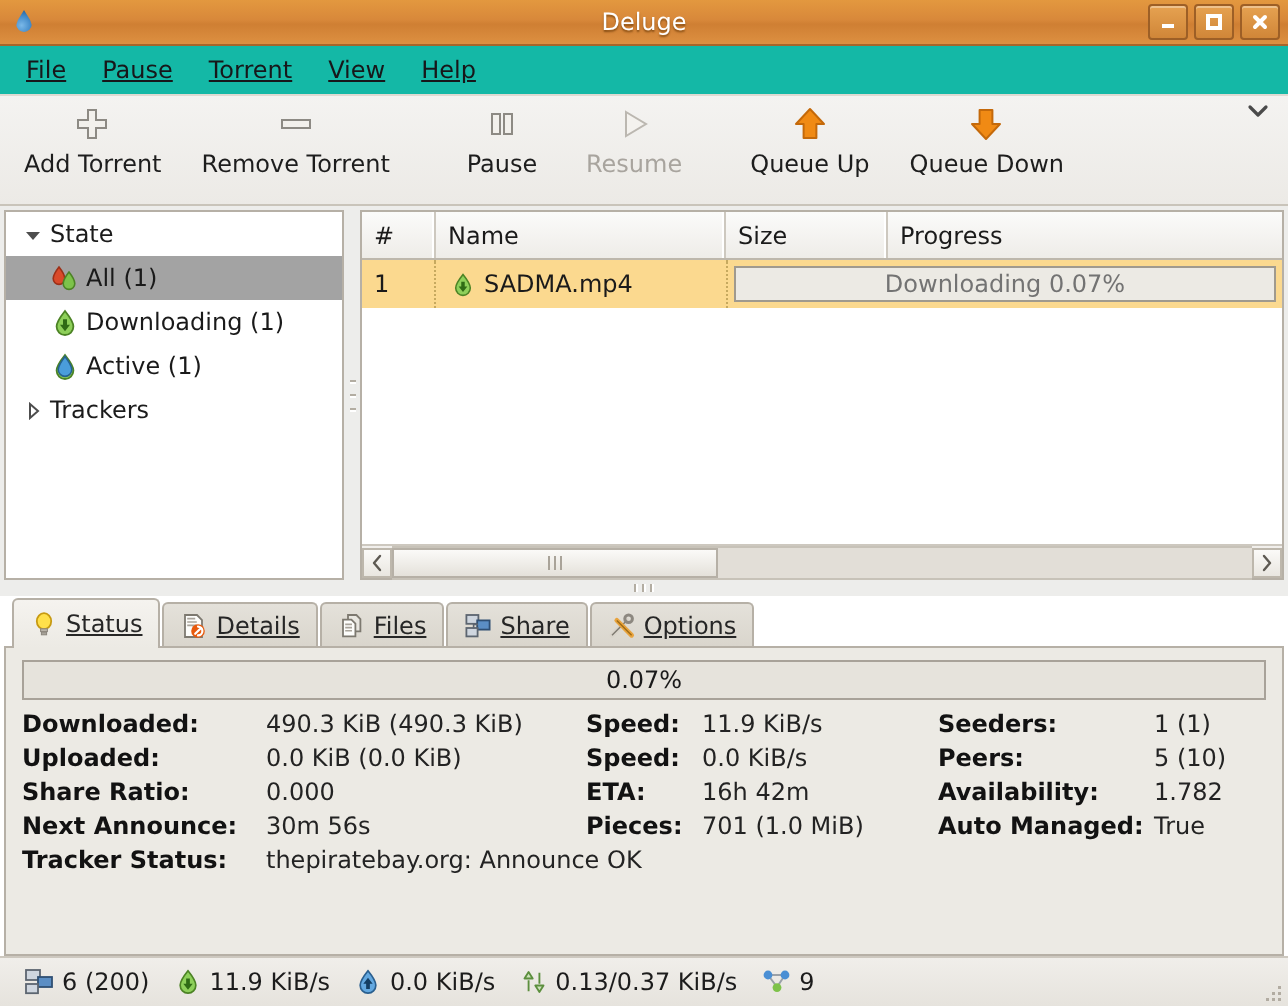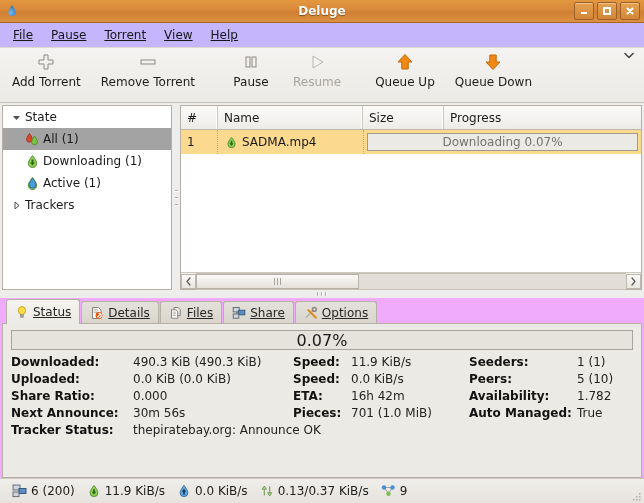--- a/index.html
+++ b/index.html
@@ -38,21 +38,21 @@
     position: absolute; left: 4px; top: 2px;
     width: 8px; height: 11px;
     background: radial-gradient(circle at 35% 70%, #7ab8e8 0%, #3d86c6 55%, #1d4f82 100%);
     border-radius: 50% 50% 50% 50% / 62% 62% 38% 38%;
     transform: rotate(0deg);
     clip-path: polygon(50% 0%, 88% 45%, 100% 72%, 78% 100%, 22% 100%, 0% 72%, 12% 45%);
   }
   .title-text {
     position: absolute; left: 0; right: 0;
     text-align: center;
-    font-weight: bold; font-size: 12px;
+    font-weight: normal; font-size: 12px;
     color: #ffffff;
     text-shadow: 0 1px 1px rgba(110,60,10,.75);
     pointer-events: none;
   }
   .winbtns {
     margin-left: auto; margin-right: 4px;
     display: flex; gap: 3px; align-items: center;
   }
   .winbtn {
     width: 18px; height: 16px;
@@ -60,21 +60,21 @@
     border-radius: 2px;
     background: linear-gradient(to bottom, #e6a251, #d08638);
     display: flex; align-items: center; justify-content: center;
     box-shadow: inset 0 1px 0 rgba(255,255,255,.35);
   }
   .winbtn svg { display:block; }
 
   
   .menubar {
     height: 24px;
-    background: #c4b5fd;
+    background: #14b8a6;
     border-bottom: 1px solid #dedad2;
     display: flex; align-items: center;
     padding-left: 4px;
     flex: none;
   }
   .menuitem {
     padding: 3px 9px;
     font-size: 12px;
     color: #17171a;
     white-space: nowrap;
@@ -271,21 +271,21 @@
     display: flex; align-items: center; justify-content: center;
   }
   .hsplit .grip { display: flex; gap: 2px; }
   .hsplit .grip i { width: 1px; height: 4px; background: #b3ada2; display: block; border-right: 1px solid #fff; }
 
   
   .notebook {
     flex: none;
     display: flex; flex-direction: column;
     padding: 0 2px;
-    background: #f0abfc;
+    background: #ffffff;
   }
   .tabs {
     display: flex; align-items: flex-end;
     height: 26px;
     padding-left: 4px;
   }
   .tab {
     display: flex; align-items: center; gap: 4px;
     height: 22px;
     padding: 0 8px;
@@ -314,21 +314,21 @@
     padding: 6px 8px 4px 8px;
     position: relative;
     margin-top: -1px;
   }
   .detail-prog {
     height: 20px;
     background: #e6e3dc;
     border: 1px solid #a8a299;
     box-sizing: border-box;
     display: flex; align-items: center; justify-content: center;
-    font-size: 16px;
+    font-size: 12px;
     margin-bottom: 5px;
     position: relative; overflow: hidden;
   }
   .detail-prog .fill {
     position: absolute; left:0; top:0; bottom:0;
     background: linear-gradient(to bottom, #f0b65c, #e09a36);
   }
   .detail-prog span { position: relative; }
 
   .dgrid {

